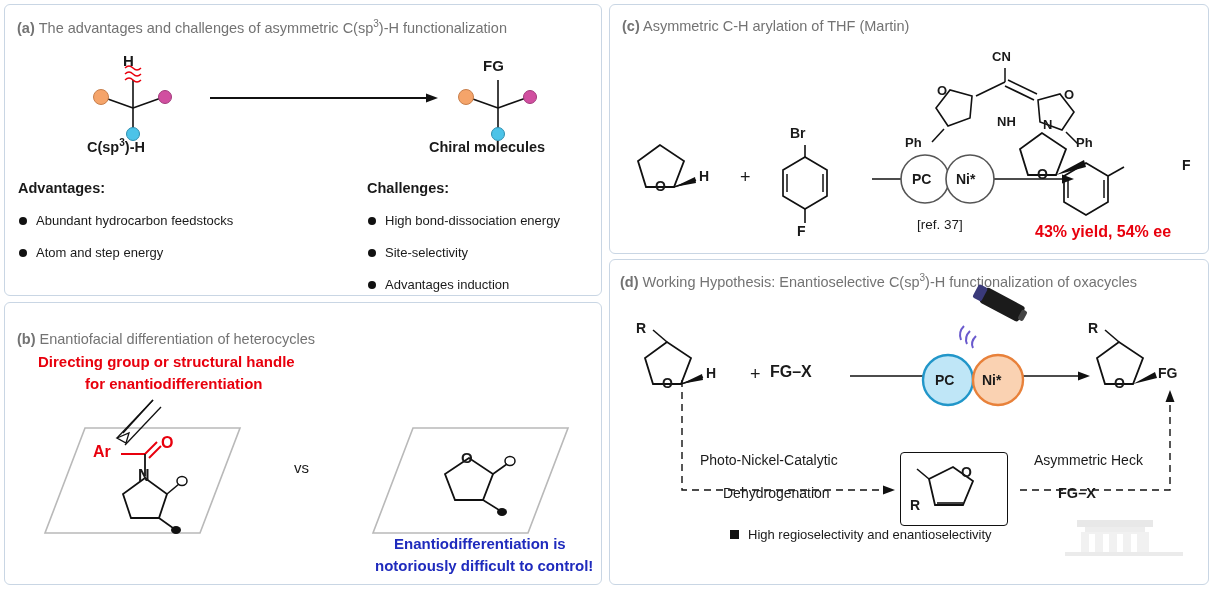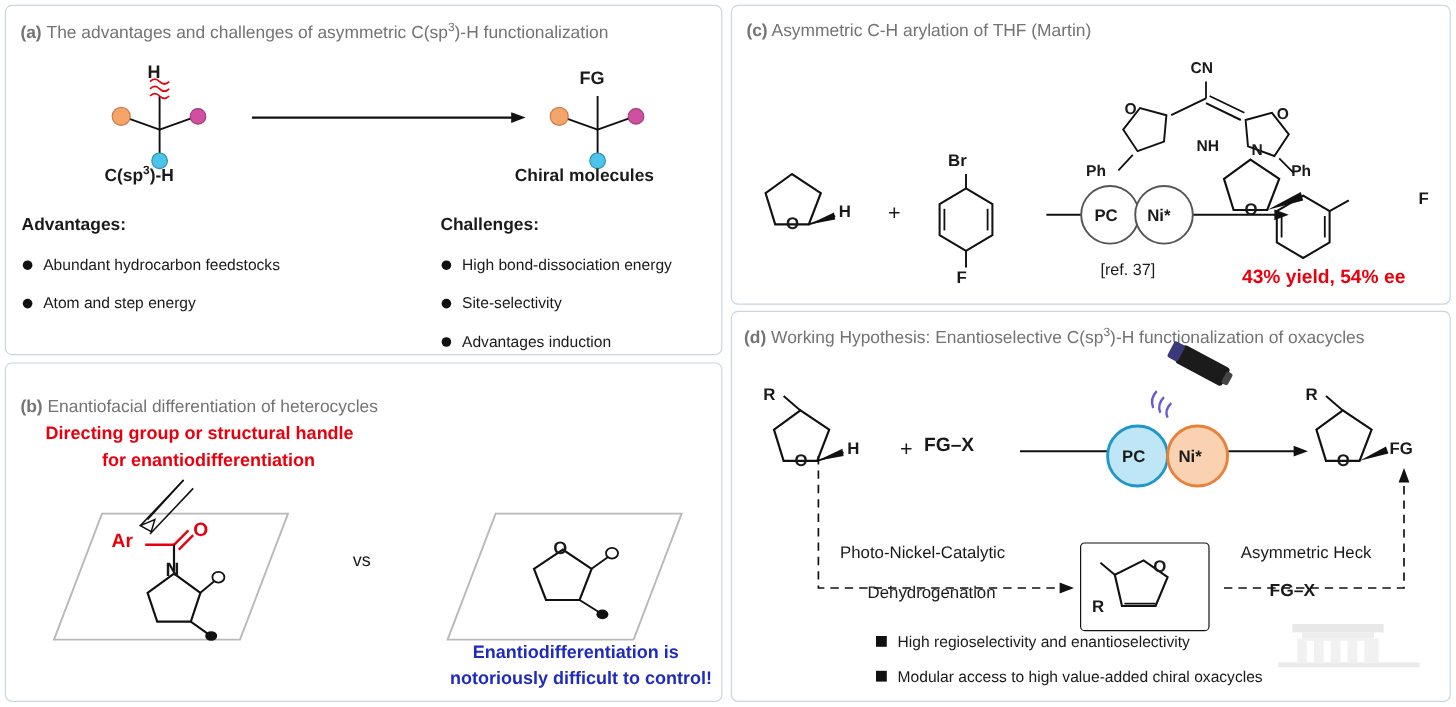--- a/index.html
+++ b/index.html
@@ -273,24 +273,20 @@
 
   <div class="lbl" style="left:90px;top:192px;font-size:14px;">Photo-Nickel-Catalytic</div>
   <div class="lbl" style="left:113px;top:225px;font-size:14px;">Dehydrogenation</div>
   <div class="lbl" style="left:424px;top:192px;font-size:14px;">Asymmetric Heck</div>
   <div class="lbl bold" style="left:448px;top:225px;font-size:14.5px;">FG–X</div>
 
   <div class="bullet-row" style="left:120px;top:267px;">
       <span class="sq"></span>
       <span>High regioselectivity and enantioselectivity</span>
     </div>
-  <div class="bullet-row" style="left:120px;top:296px;">
-      <span class="sq"></span>
-      <span>Modular access to high value-added chiral oxacycles</span>
-    </div>
 
   <svg style="left:455px;top:252px;width:120px;height:50px;opacity:0.32;">
     <rect x="12" y="8" width="76" height="7" fill="#b9b9b9"></rect>
     <rect x="20" y="15" width="60" height="5" fill="#c9c9c9"></rect>
     <rect x="16" y="20" width="68" height="20" fill="#d6d6d6"></rect>
     <rect x="24" y="22" width="6" height="18" fill="#fff"></rect>
     <rect x="38" y="22" width="6" height="18" fill="#fff"></rect>
     <rect x="52" y="22" width="6" height="18" fill="#fff"></rect>
     <rect x="66" y="22" width="6" height="18" fill="#fff"></rect>
     <rect x="0" y="40" width="118" height="4" fill="#c2c2c2"></rect>

